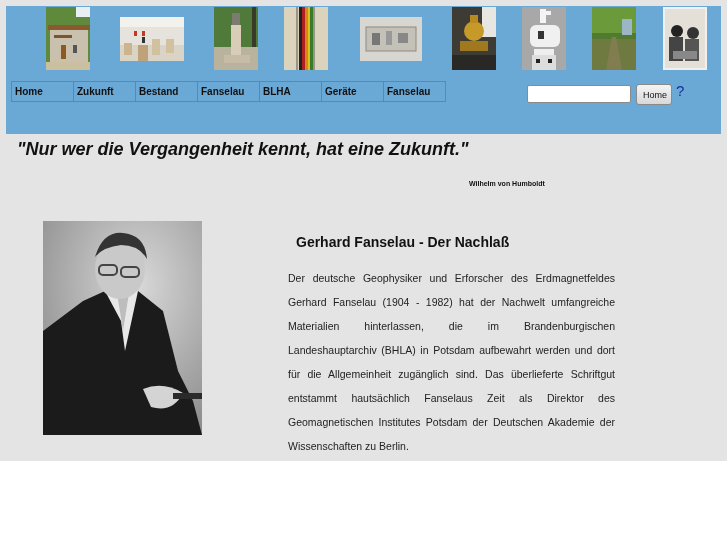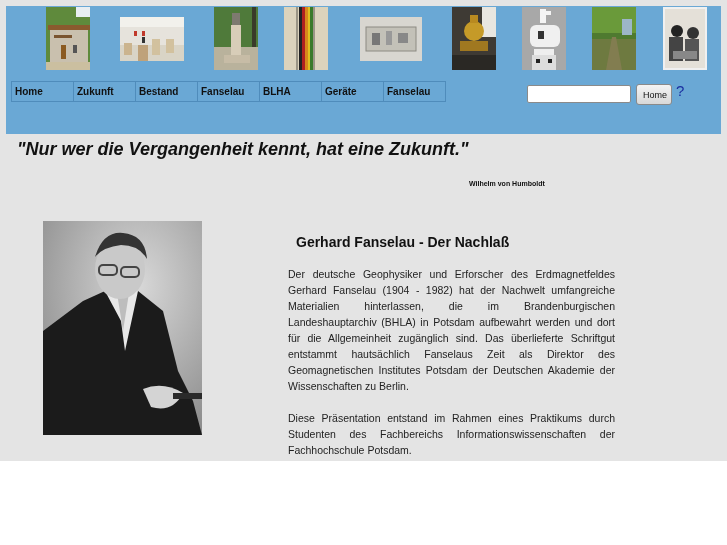--- a/index.html
+++ b/index.html
@@ -37,21 +37,21 @@
     position:absolute; left:17px; top:139px; font-size:18px; font-weight:bold; font-style:italic;
     color:#111;
   }
   .quote-author {
     position:absolute; left:469px; top:180px; font-size:7px; font-weight:bold; color:#111;
   }
   .portrait { position:absolute; left:43px; top:221px; width:159px; height:214px; overflow:hidden; }
   .article { position:absolute; left:288px; top:234px; width:327px; }
   .article h1 { margin:0 0 14px 8px; font-size:14px; font-weight:bold; color:#111; }
   .article p {
-    margin:16px 0 8px 0; font-size:10.5px; line-height:16px; color:#222; text-align:justify;
+    margin:16px 0 8px 0; font-size:10.5px; line-height:24px; color:#222; text-align:justify;
   }
 </style>
 </head>
 <body>
 
 <div class="page-bg"></div>
 
 <div class="header"></div>
 
 <div class="thumb" style="left:46px;top:7px;width:44px;height:63px;">
@@ -188,14 +188,13 @@
     <rect x="56" y="44" width="18" height="10" rx="4" fill="none" stroke="#444" stroke-width="2"></rect>
     <rect x="78" y="46" width="18" height="10" rx="4" fill="none" stroke="#444" stroke-width="2"></rect>
     <path d="M100,168 Q120,160 140,172 Q130,192 108,186 Z" fill="#d4d4d4"></path>
     <rect x="130" y="172" width="29" height="6" fill="#2a2a2a"></rect>
   </svg>
 </div>
 
 <div class="article">
   <h1>Gerhard Fanselau - Der Nachlaß</h1>
   <p>Der deutsche Geophysiker und Erforscher des Erdmagnetfeldes Gerhard Fanselau (1904 - 1982) hat der Nachwelt umfangreiche Materialien hinterlassen, die im Brandenburgischen Landeshauptarchiv (BHLA) in Potsdam aufbewahrt werden und dort für die Allgemeinheit zugänglich sind. Das überlieferte Schriftgut entstammt hautsächlich Fanselaus Zeit als Direktor des Geomagnetischen Institutes Potsdam der Deutschen Akademie der Wissenschaften zu Berlin.</p>
-  <p>Diese Präsentation entstand im Rahmen eines Praktikums durch Studenten des Fachbereichs Informationswissenschaften der Fachhochschule Potsdam.</p>
 </div>
 
 </body></html>

